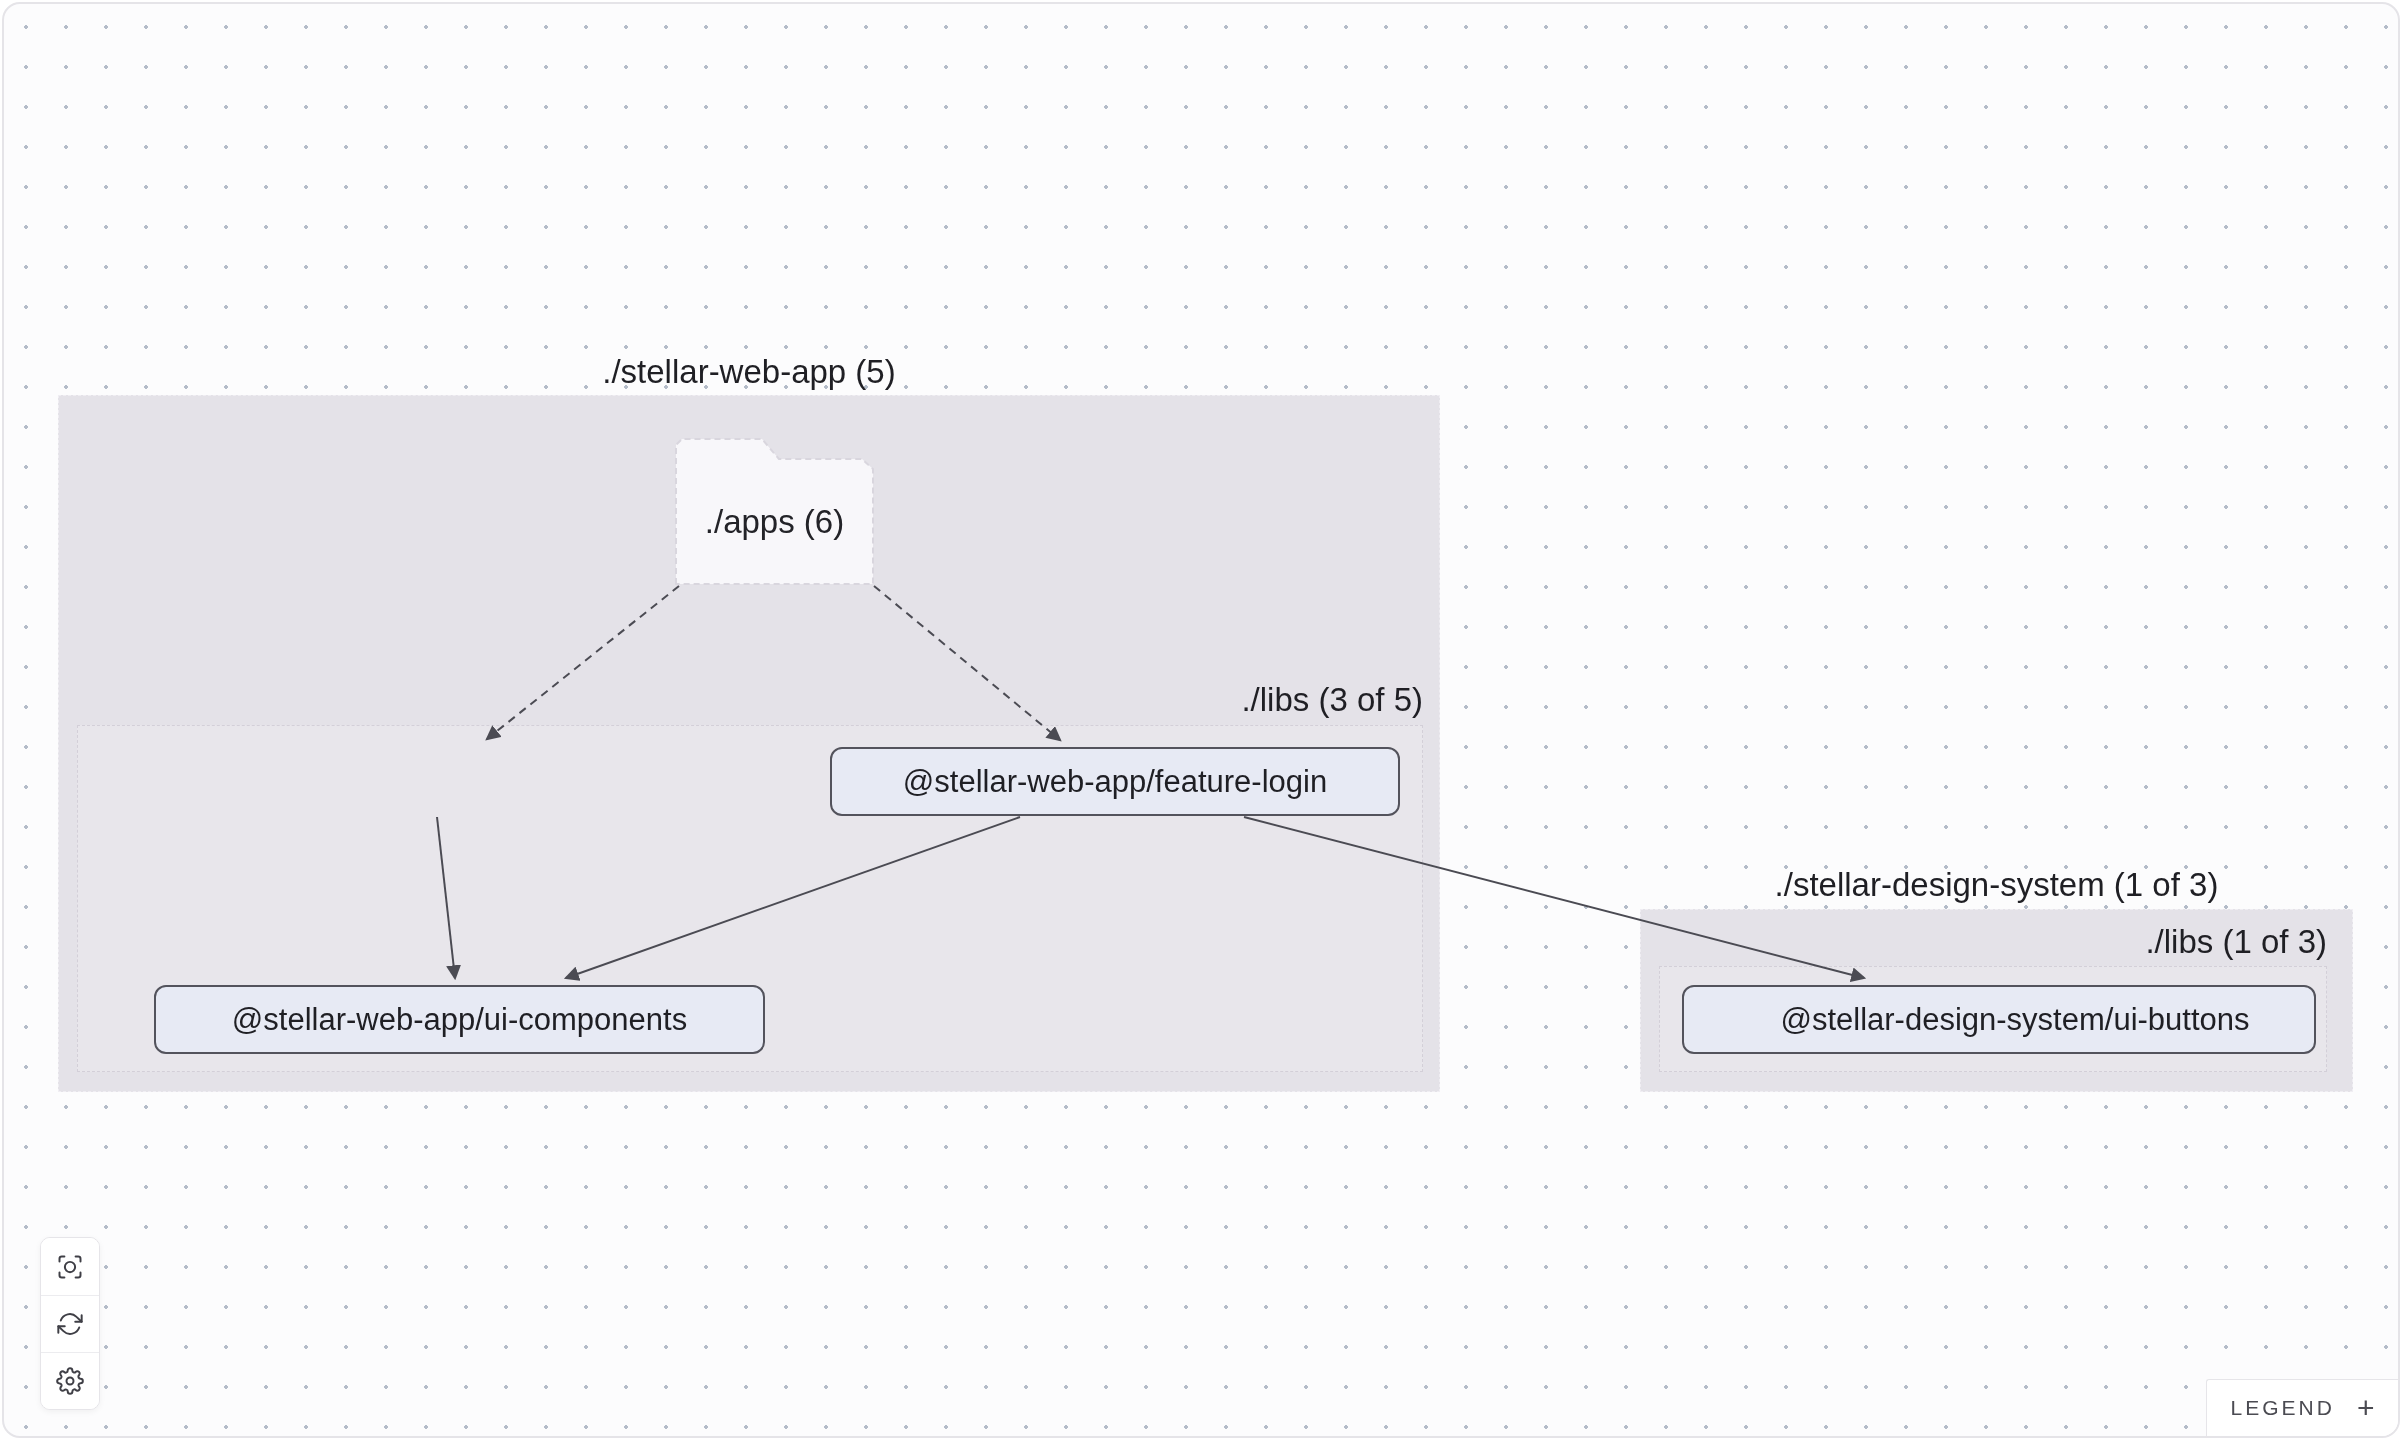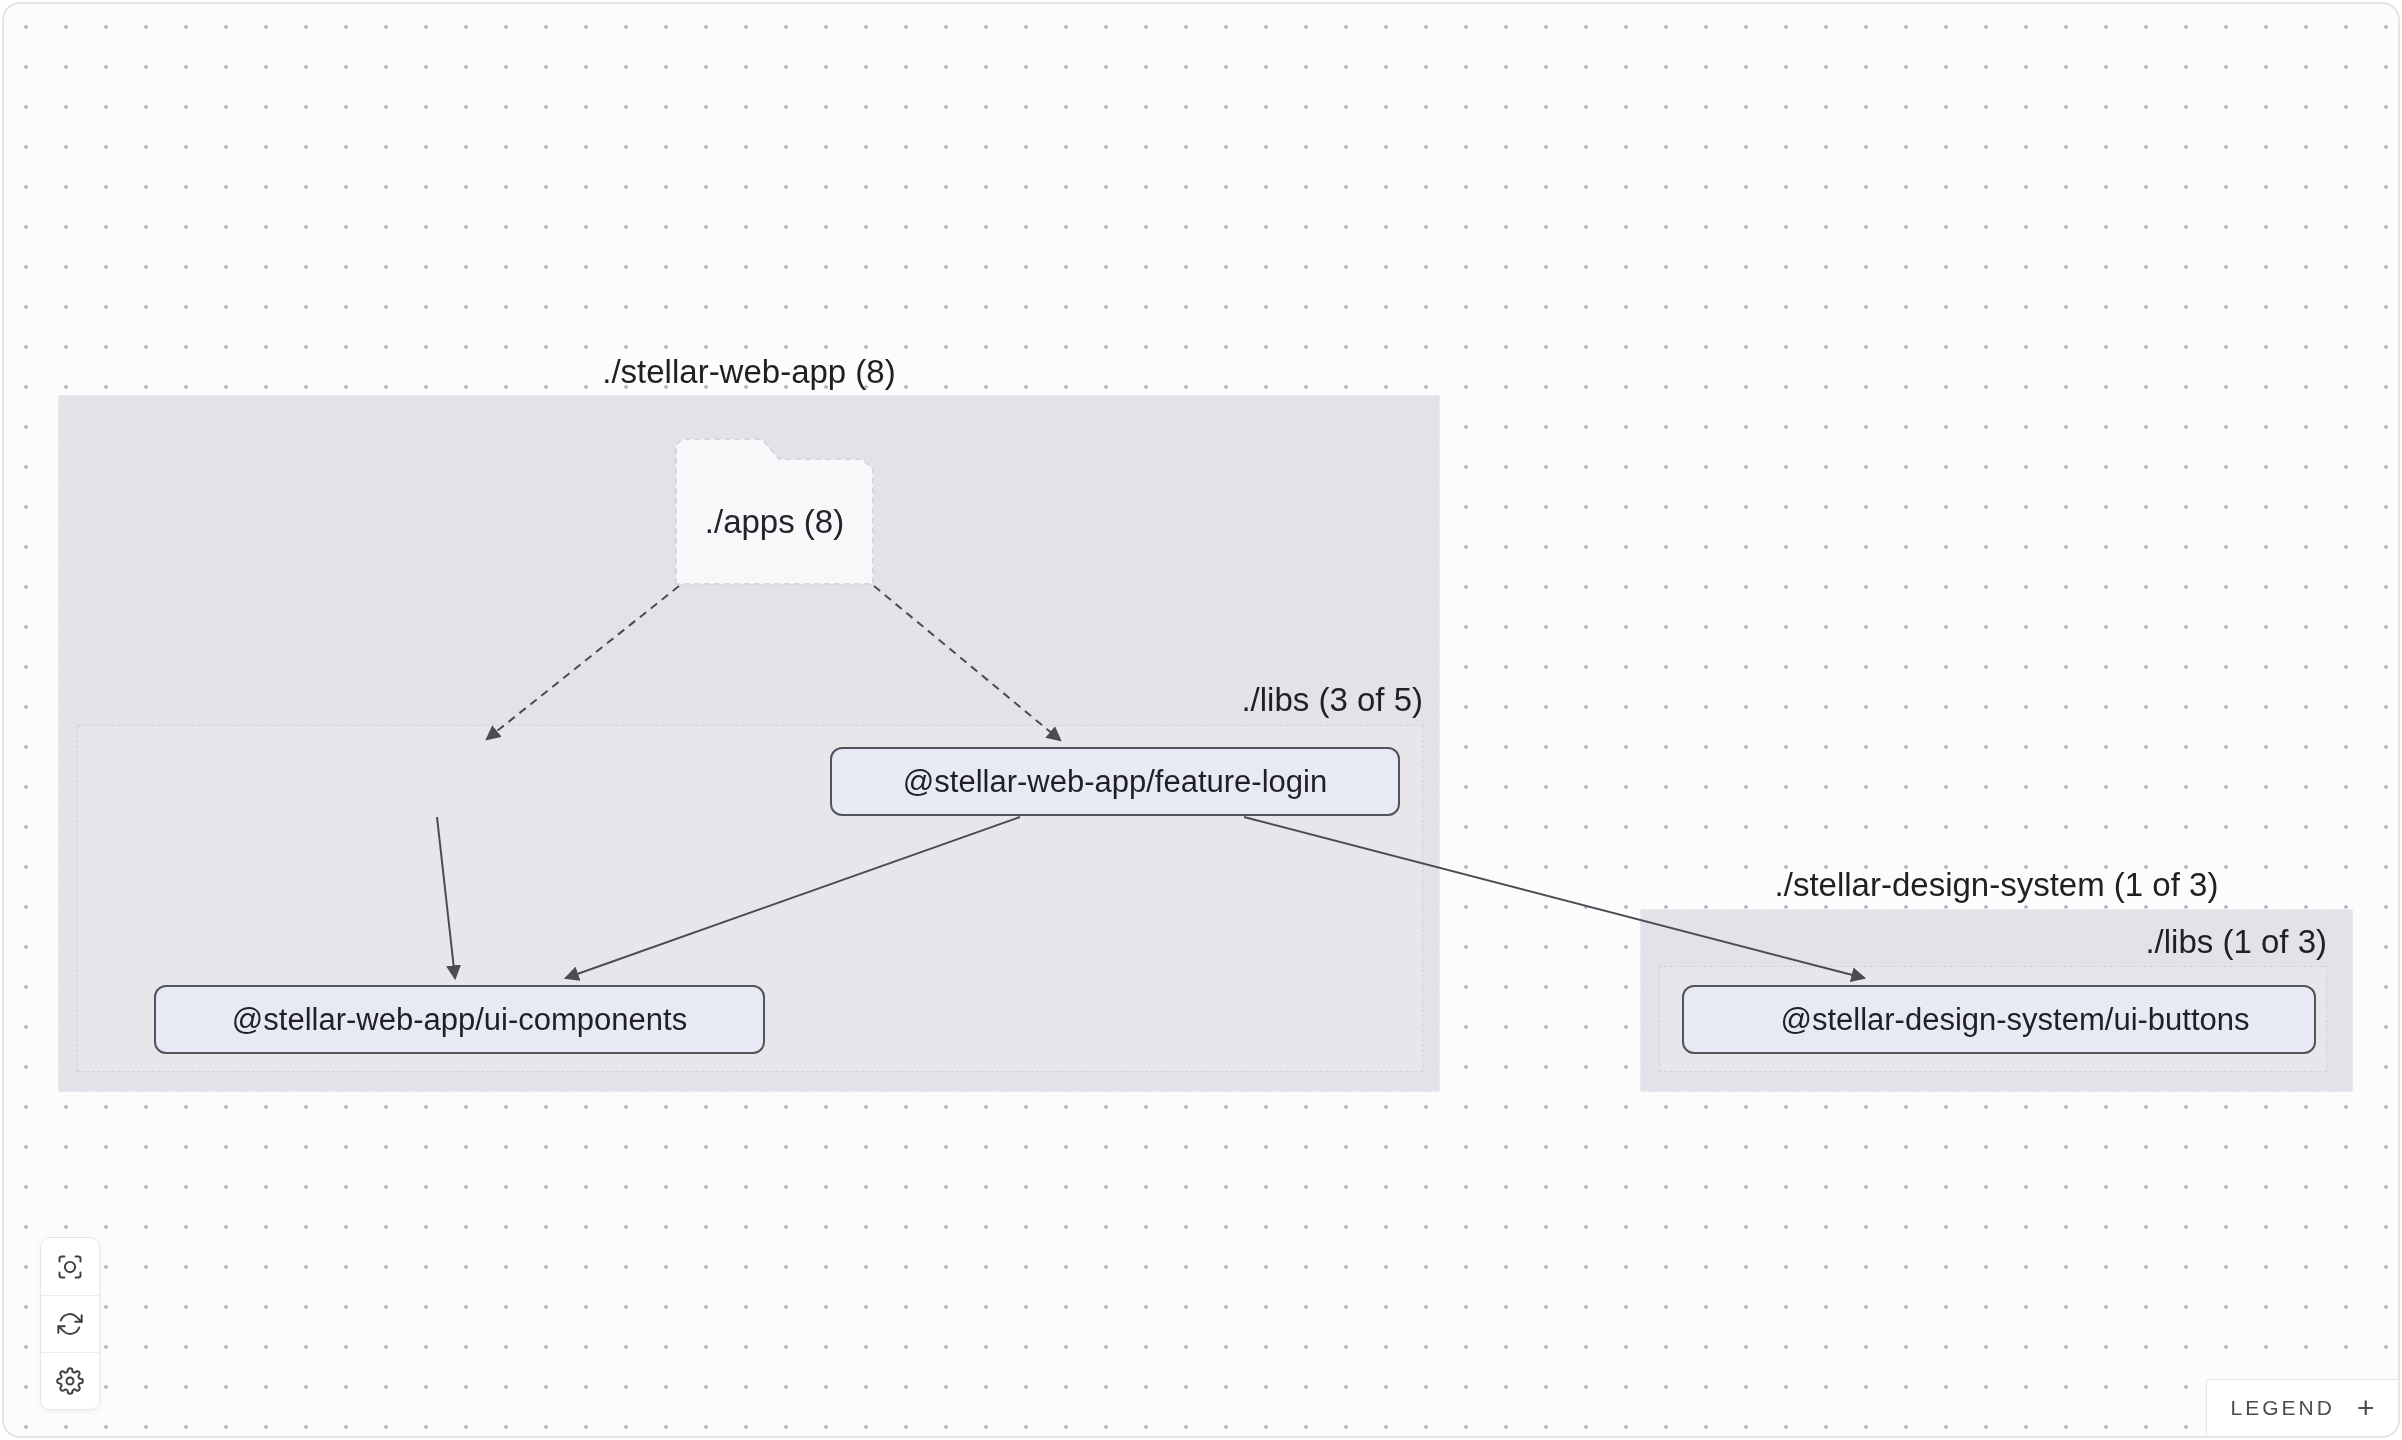--- a/index.html
+++ b/index.html
@@ -114,36 +114,36 @@
     font-size: 30px; font-weight: 300; color: #4b4b52; line-height: 1;
   }
 </style>
 </head>
 <body>
 
 <div class="stage">
   <div class="canvas">
 
     <div class="group" style="left:54px; top:391px; width:1382px; height:697px;"></div>
-    <div class="group-title" style="left:54px; top:348px; width:1382px;">./stellar-web-app (8)</div>
+    <div class="group-title" style="left:54px; top:348px; width:1382px;">./stellar-web-app (5)</div>
 
     <div class="subgroup" style="left:73px; top:721px; width:1346px; height:347px;"></div>
     <div class="subgroup-title" style="left:73px; top:676px; width:1346px;">./libs (3 of 5)</div>
 
     <div class="group" style="left:1636px; top:905px; width:713px; height:183px;"></div>
     <div class="group-title" style="left:1636px; top:861px; width:713px;">./stellar-design-system (1 of 3)</div>
 
     <div class="subgroup" style="left:1655px; top:962px; width:668px; height:106px;"></div>
     <div class="subgroup-title" style="left:1655px; top:918px; width:668px;">./libs (1 of 3)</div>
 
     <div class="folder">
       <svg viewBox="0 0 199 148">
         <polygon points="1,146 1,7 7,1 87,1 104,21 187,21 198,31 198,146" fill="#f8f7fa" stroke="#d9d6de" stroke-width="2" stroke-dasharray="6 4" stroke-linejoin="round"></polygon>
       </svg>
-      <div class="folder-label">./apps (8)</div>
+      <div class="folder-label">./apps (6)</div>
     </div>
 
     <svg class="edges" width="2402" height="1440" viewBox="0 0 2402 1440">
       <defs>
         <marker id="arrow" viewBox="0 0 10 10" refX="8.5" refY="5" markerWidth="7.5" markerHeight="7.5" orient="auto-start-reverse">
           <path d="M0,0 L10,5 L0,10 z" fill="#4b4b53"></path>
         </marker>
       </defs>
       <path d="M675,582 L483,735" stroke="#4b4b53" stroke-width="2" fill="none" stroke-dasharray="8 6" marker-end="url(#arrow)"></path>
       <path d="M870,582 L1056,736" stroke="#4b4b53" stroke-width="2" fill="none" stroke-dasharray="8 6" marker-end="url(#arrow)"></path>

